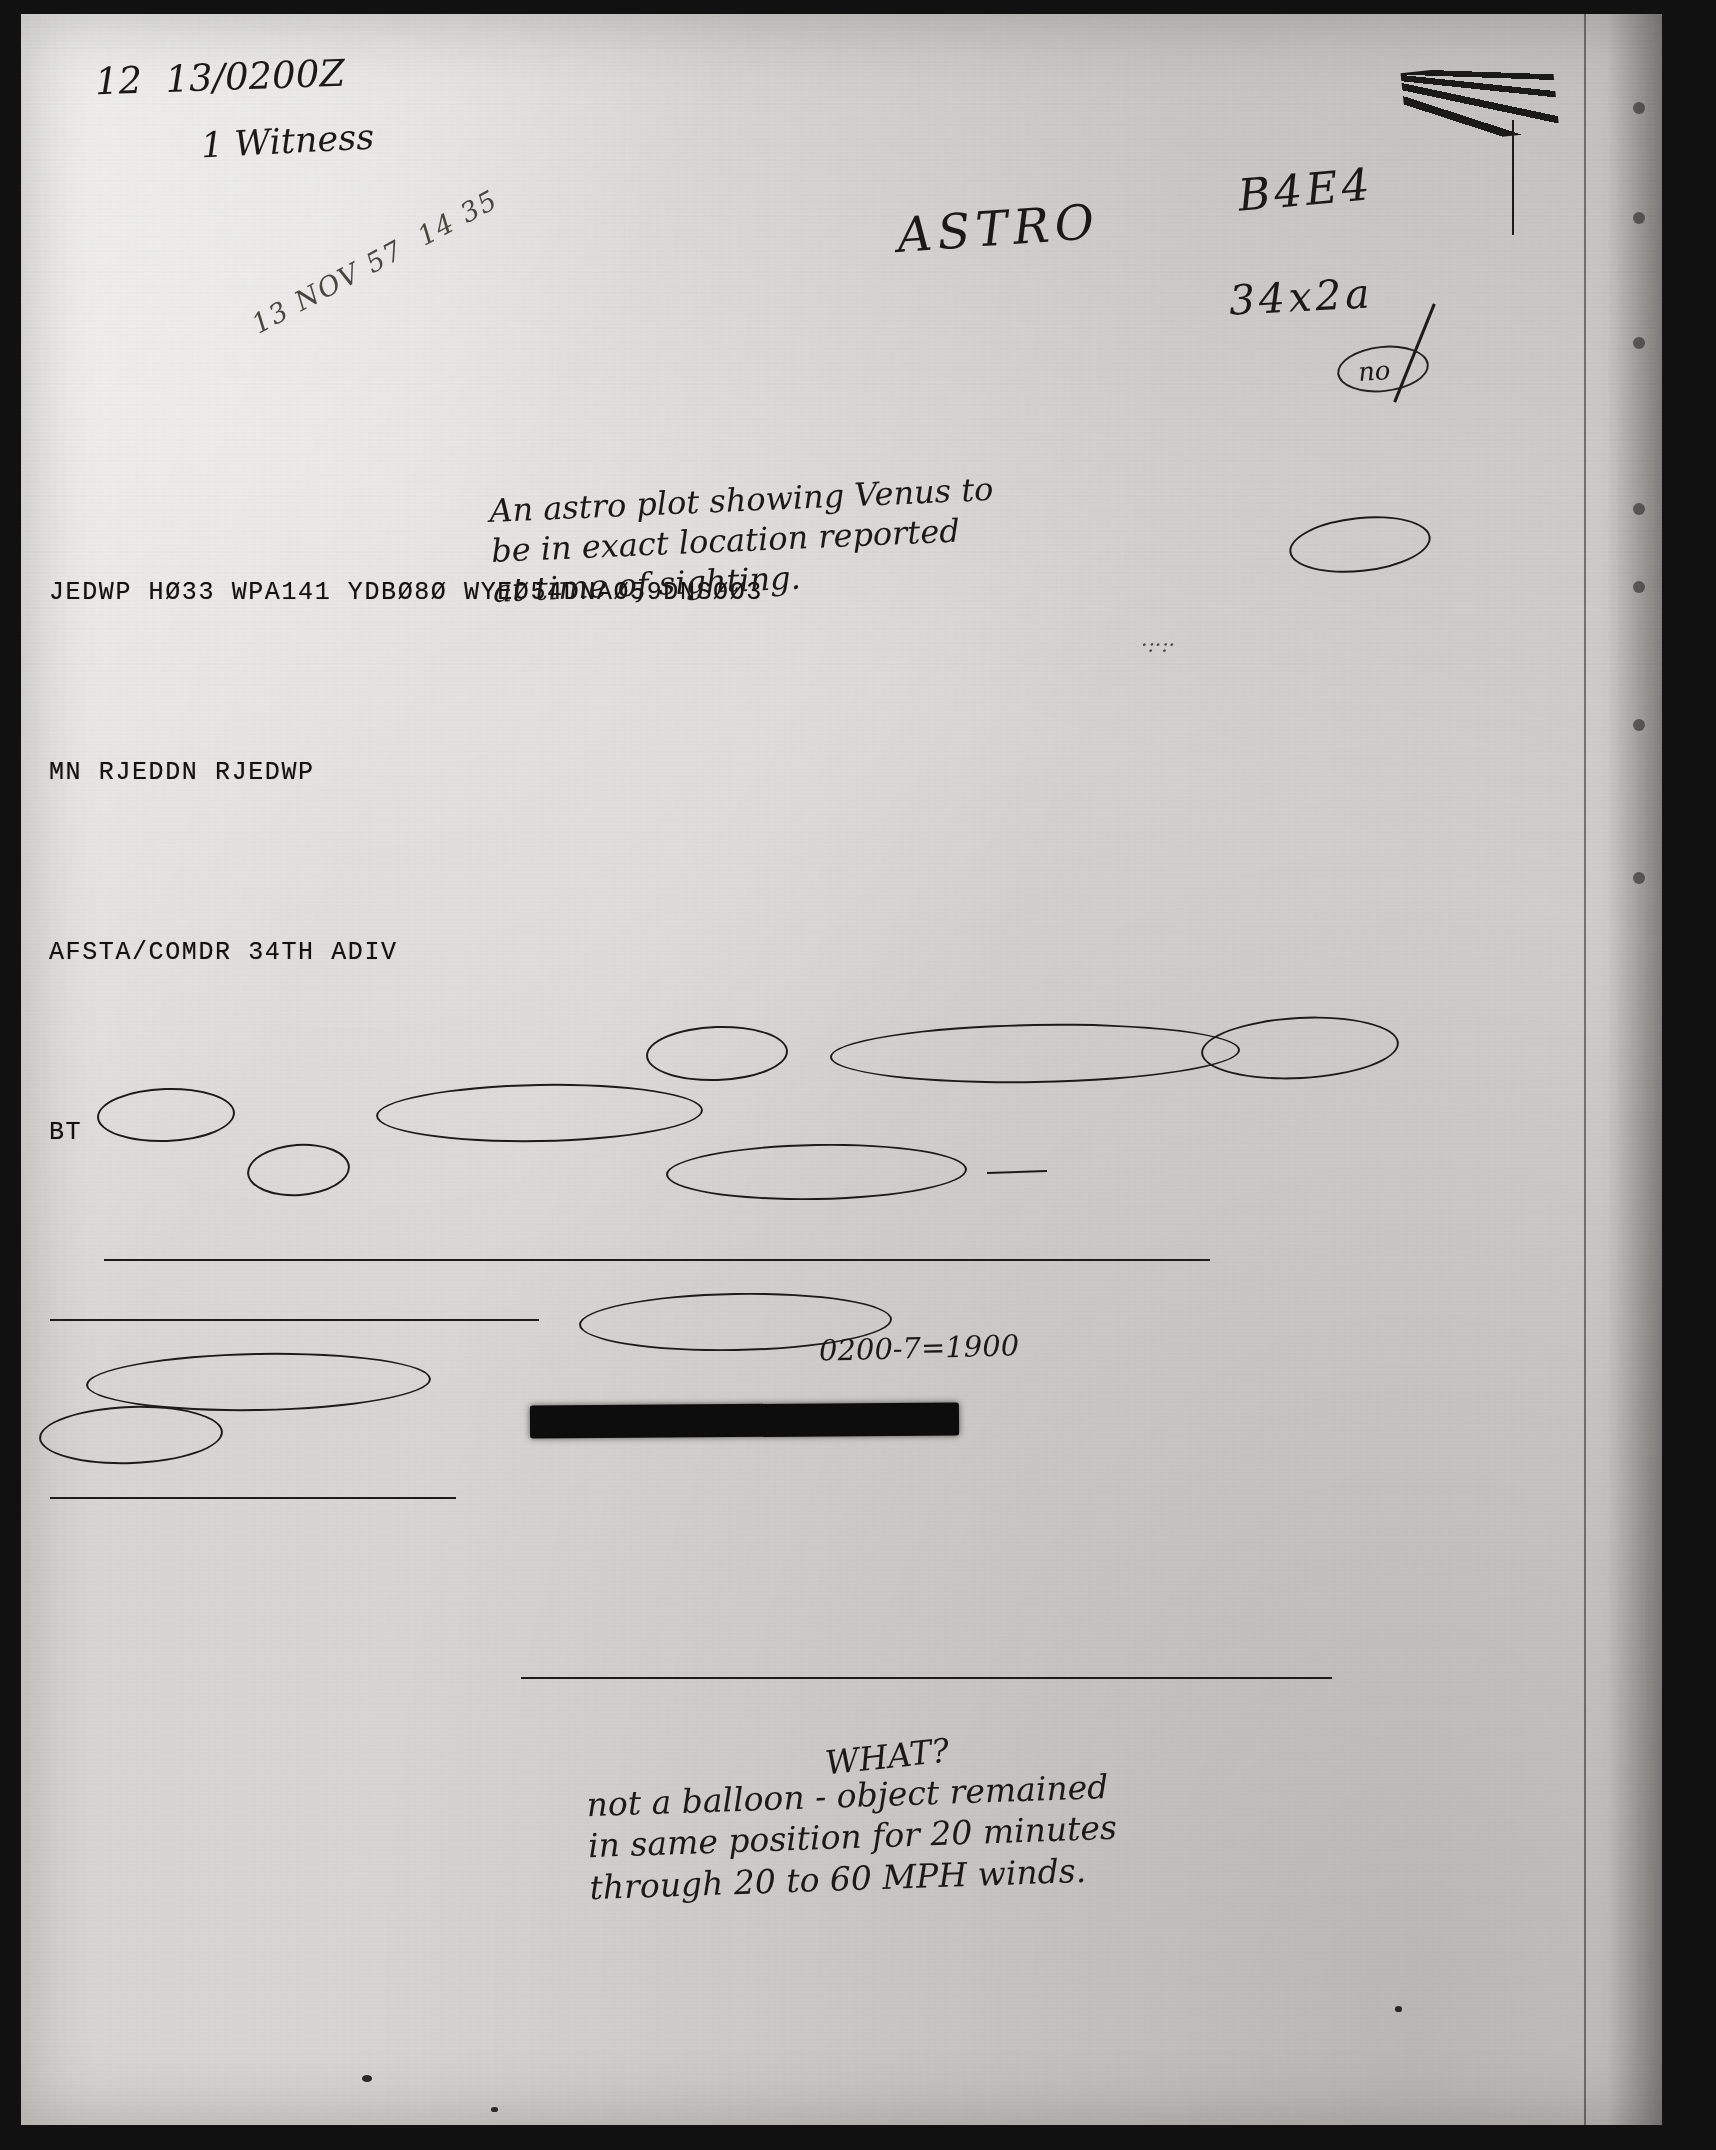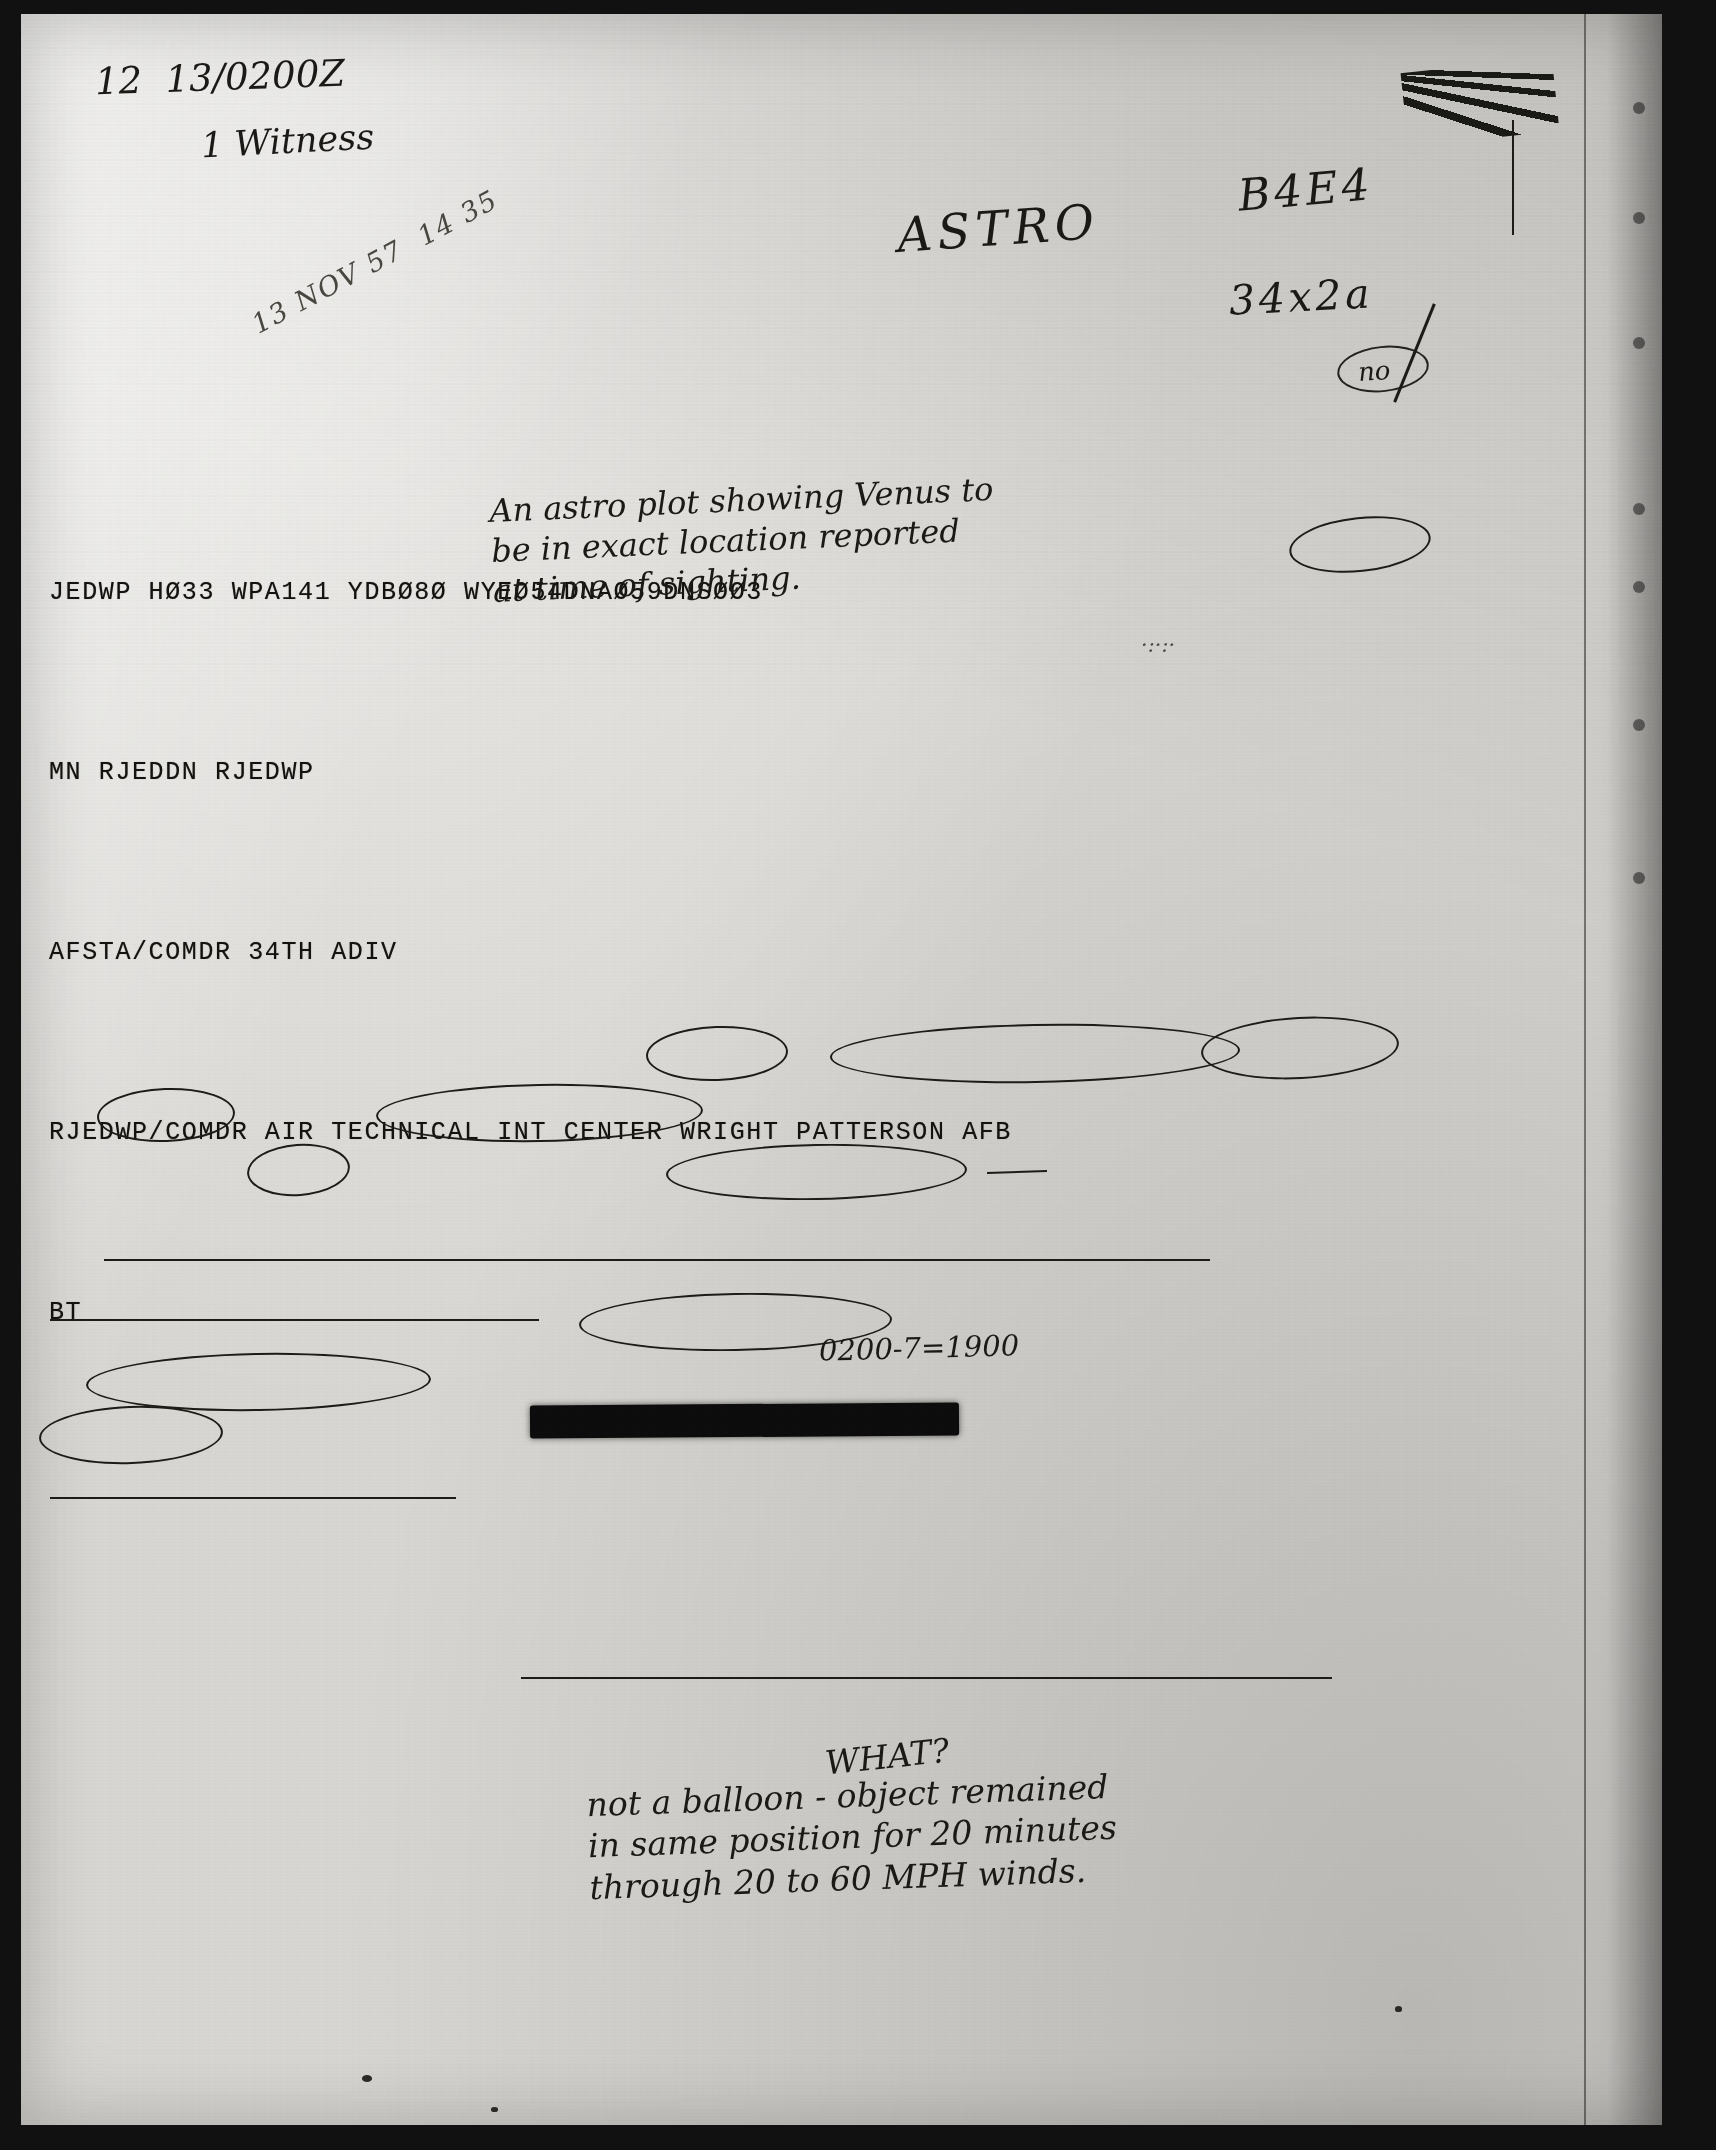--- a/index.html
+++ b/index.html
@@ -173,21 +173,20 @@
 </head>
 <body>
 
 <div id="page">
   <div class="paper">
 
     <div class="tty">
       <span class="ln">JEDWP HØ33 WPA141 YDBØ8Ø WYEØ54DNAØ59DNSØØ3</span>
       <span class="ln">MN RJEDDN RJEDWP</span>
       <span class="ln">AFSTA/COMDR 34TH ADIV</span>
-      <span class="ln">RJEDWP/COMDR AIR TECHNICAL INT CENTER WRIGHT PATTERSON AFB</span>
       <span class="ln">BT</span>
       
       
       
       
       
       
       
       
       

